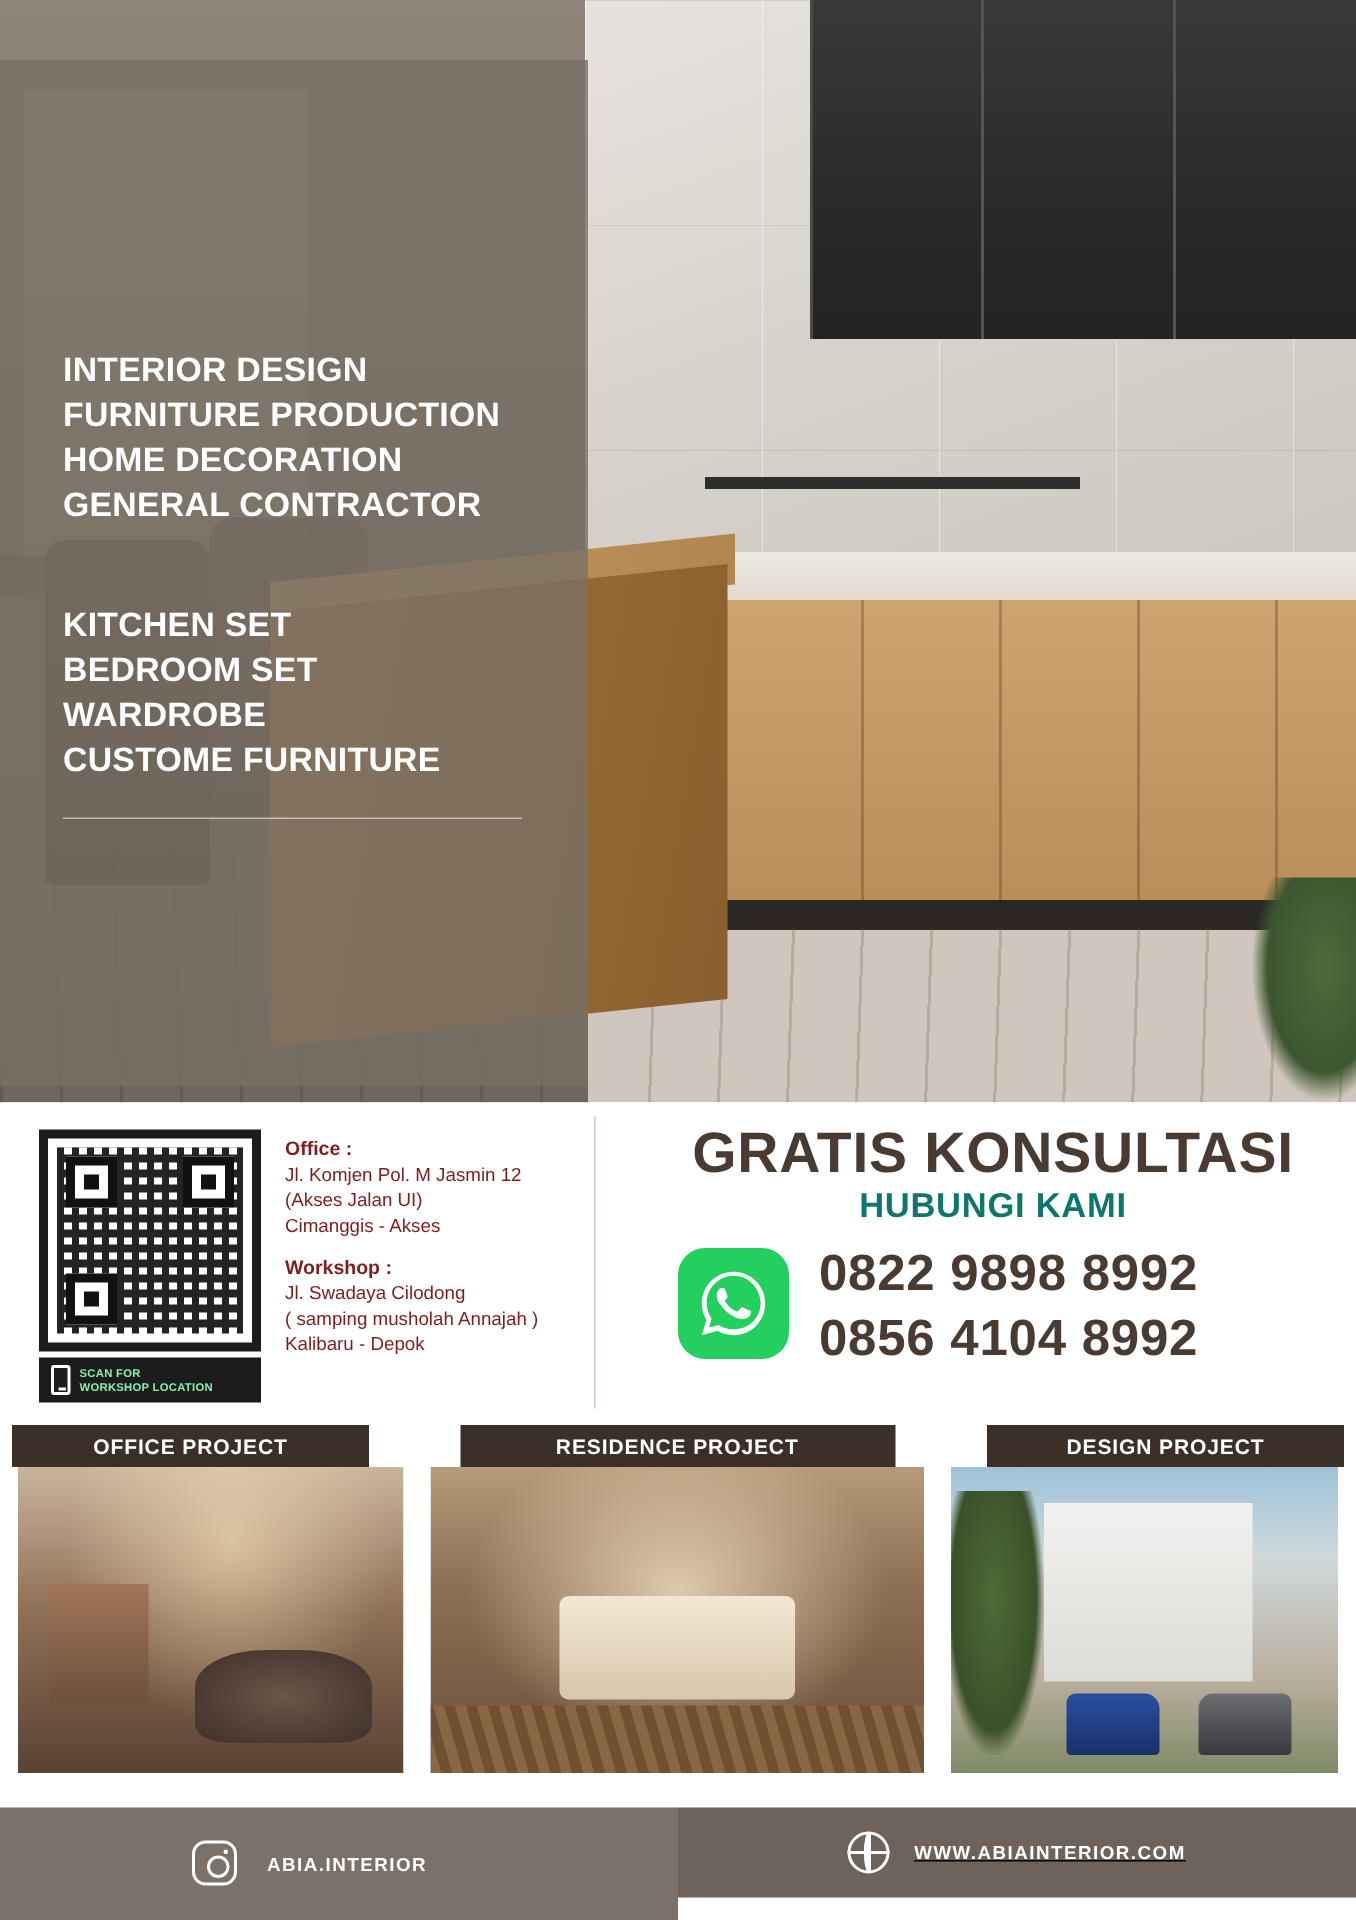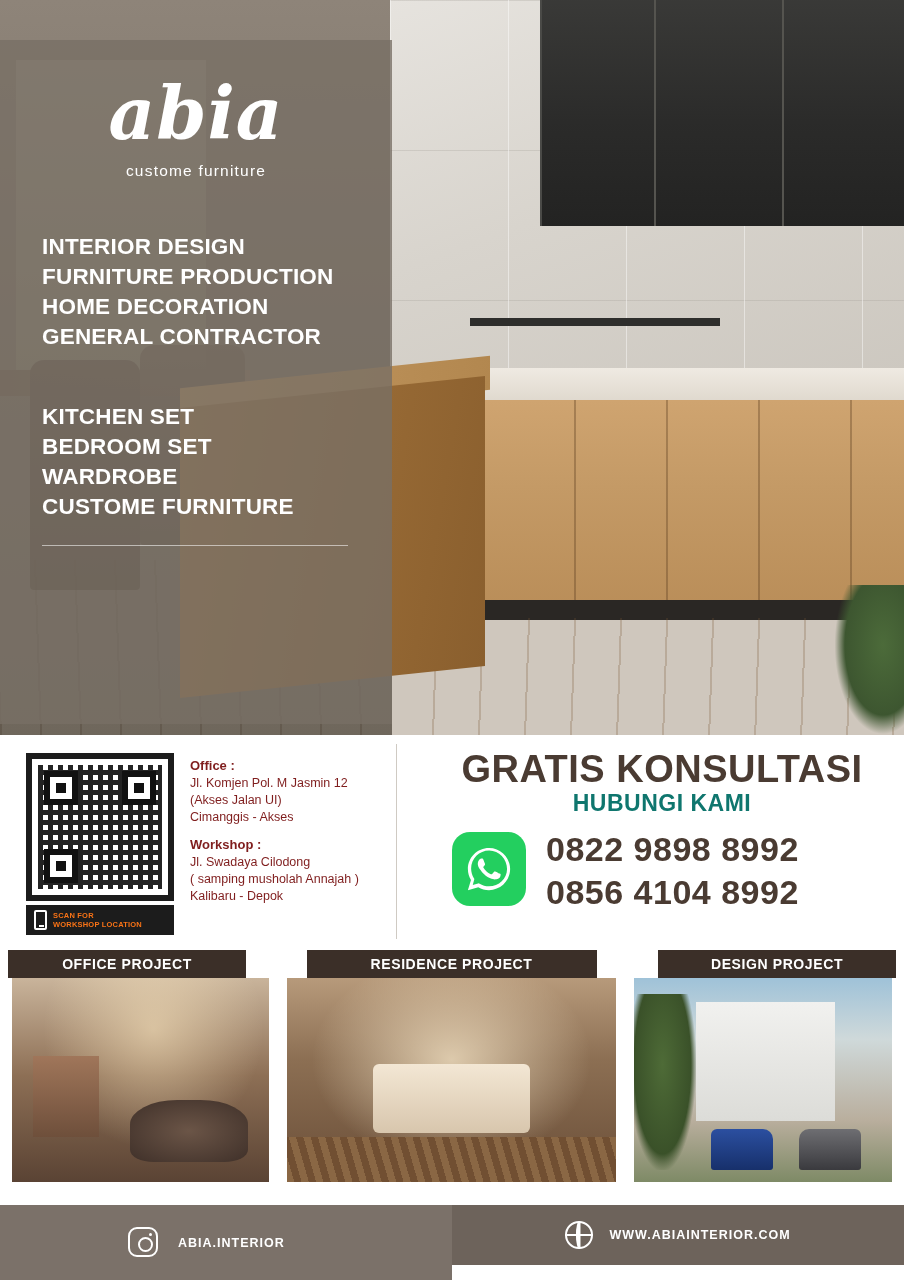--- a/index.html
+++ b/index.html
@@ -190,21 +190,21 @@
   .qr-eye {
     position: absolute; width: 34px; height: 34px; border: 6px solid #111; background:#fff;
   }
   .qr-eye.tl { left: 12px; top: 12px; }
   .qr-eye.tr { right: 12px; top: 12px; }
   .qr-eye.bl { left: 12px; bottom: 12px; }
   .qr-eye span { position:absolute; inset:6px; background:#111; display:block; }
 
   .scan-pill {
     position: absolute; left: 26px; top: 170px; width: 148px; height: 30px;
-    background: #1c1c1c; color: #f97316;
+    background: #1c1c1c; color: #86efac;
     display: flex; align-items: center; gap: 6px;
     padding-left: 8px;
   }
   .scan-phone {
     width: 13px; height: 20px; border: 2px solid #fff; border-radius: 2px;
     position: relative; flex: 0 0 auto;
   }
   .scan-phone:after { content:""; position:absolute; left:3px; bottom:1.5px; width:5px; height:2px; background:#fff; }
   .scan-text { font-size: 7.5px; font-weight: 700; line-height: 9.5px; letter-spacing:.2px; }
 
@@ -321,21 +321,21 @@
     position: absolute; left: 0; top: 1205px; width: 904px; height: 75px;
   }
   .footer-left {
     position: absolute; left: 0; top: 0; width: 452px; height: 75px;
     background: #7b7169;
     display: flex; align-items: center; padding-left: 128px;
   }
   .footer-right {
     position: absolute; left: 452px; top: 0; width: 452px; height: 60px;
     background: #6d635b;
-    display: flex; align-items: center; justify-content: center;
+    display: flex; align-items: center; justify-content: center; text-decoration: underline;
   }
   .f-label {
     color: #ffffff; font-size: 12.5px; font-weight: 700; letter-spacing: 1px;
   }
   .ig-icon {
     position: absolute; left: 128px; top: 22px; width: 30px; height: 30px;
     border: 2.5px solid #fff; border-radius: 9px;
   }
   .ig-icon:before {
     content:""; position:absolute; left:7.5px; top:7.5px; width:11px; height:11px;
@@ -383,24 +383,20 @@
       <div class="kp-base-lines"></div>
       <div class="kp-kick"></div>
       <div class="kp-floor"></div>
       <div class="kp-island-top"></div>
       <div class="kp-island"></div>
       <div class="kp-plant"></div>
     </div>
 
     <div class="hero-overlay"></div>
 
-    <div class="logo-wrap">
-      <div class="logo-abia">abia</div>
-      <div class="logo-sub">custome furniture</div>
-    </div>
 
     <div class="svc-list svc-1" style="white-space:pre-line">INTERIOR DESIGN
 FURNITURE PRODUCTION
 HOME DECORATION
 GENERAL CONTRACTOR</div>
     <div class="svc-list svc-2" style="white-space:pre-line">KITCHEN SET
 BEDROOM SET
 WARDROBE
 CUSTOME FURNITURE</div>
     <div class="svc-div"></div>

